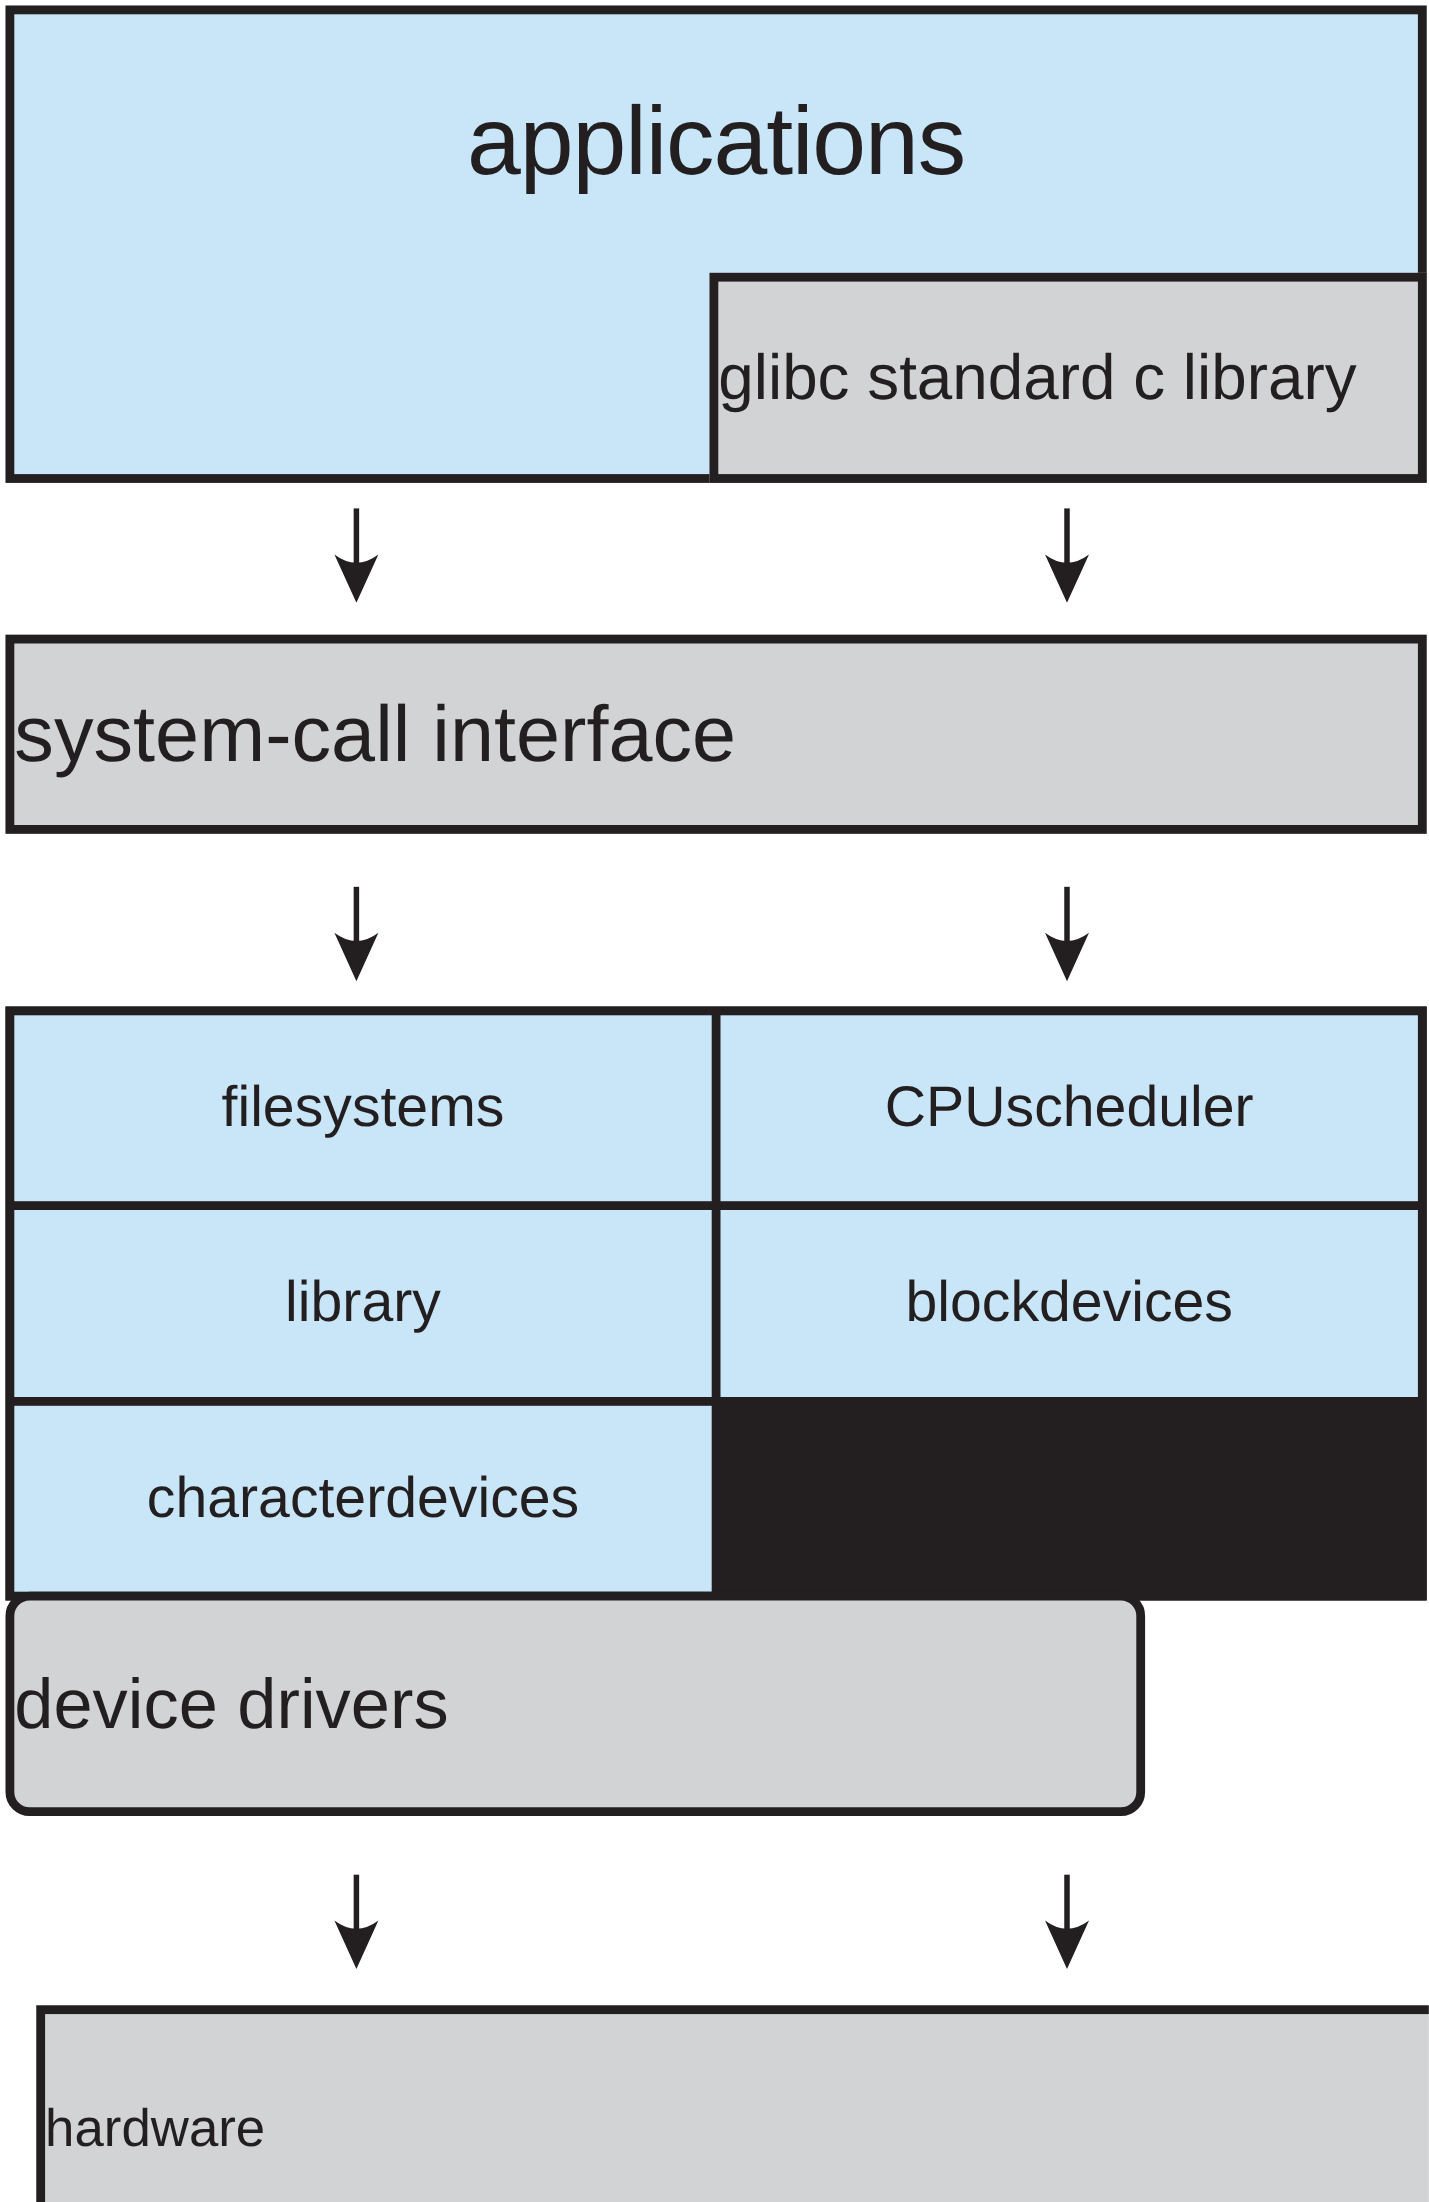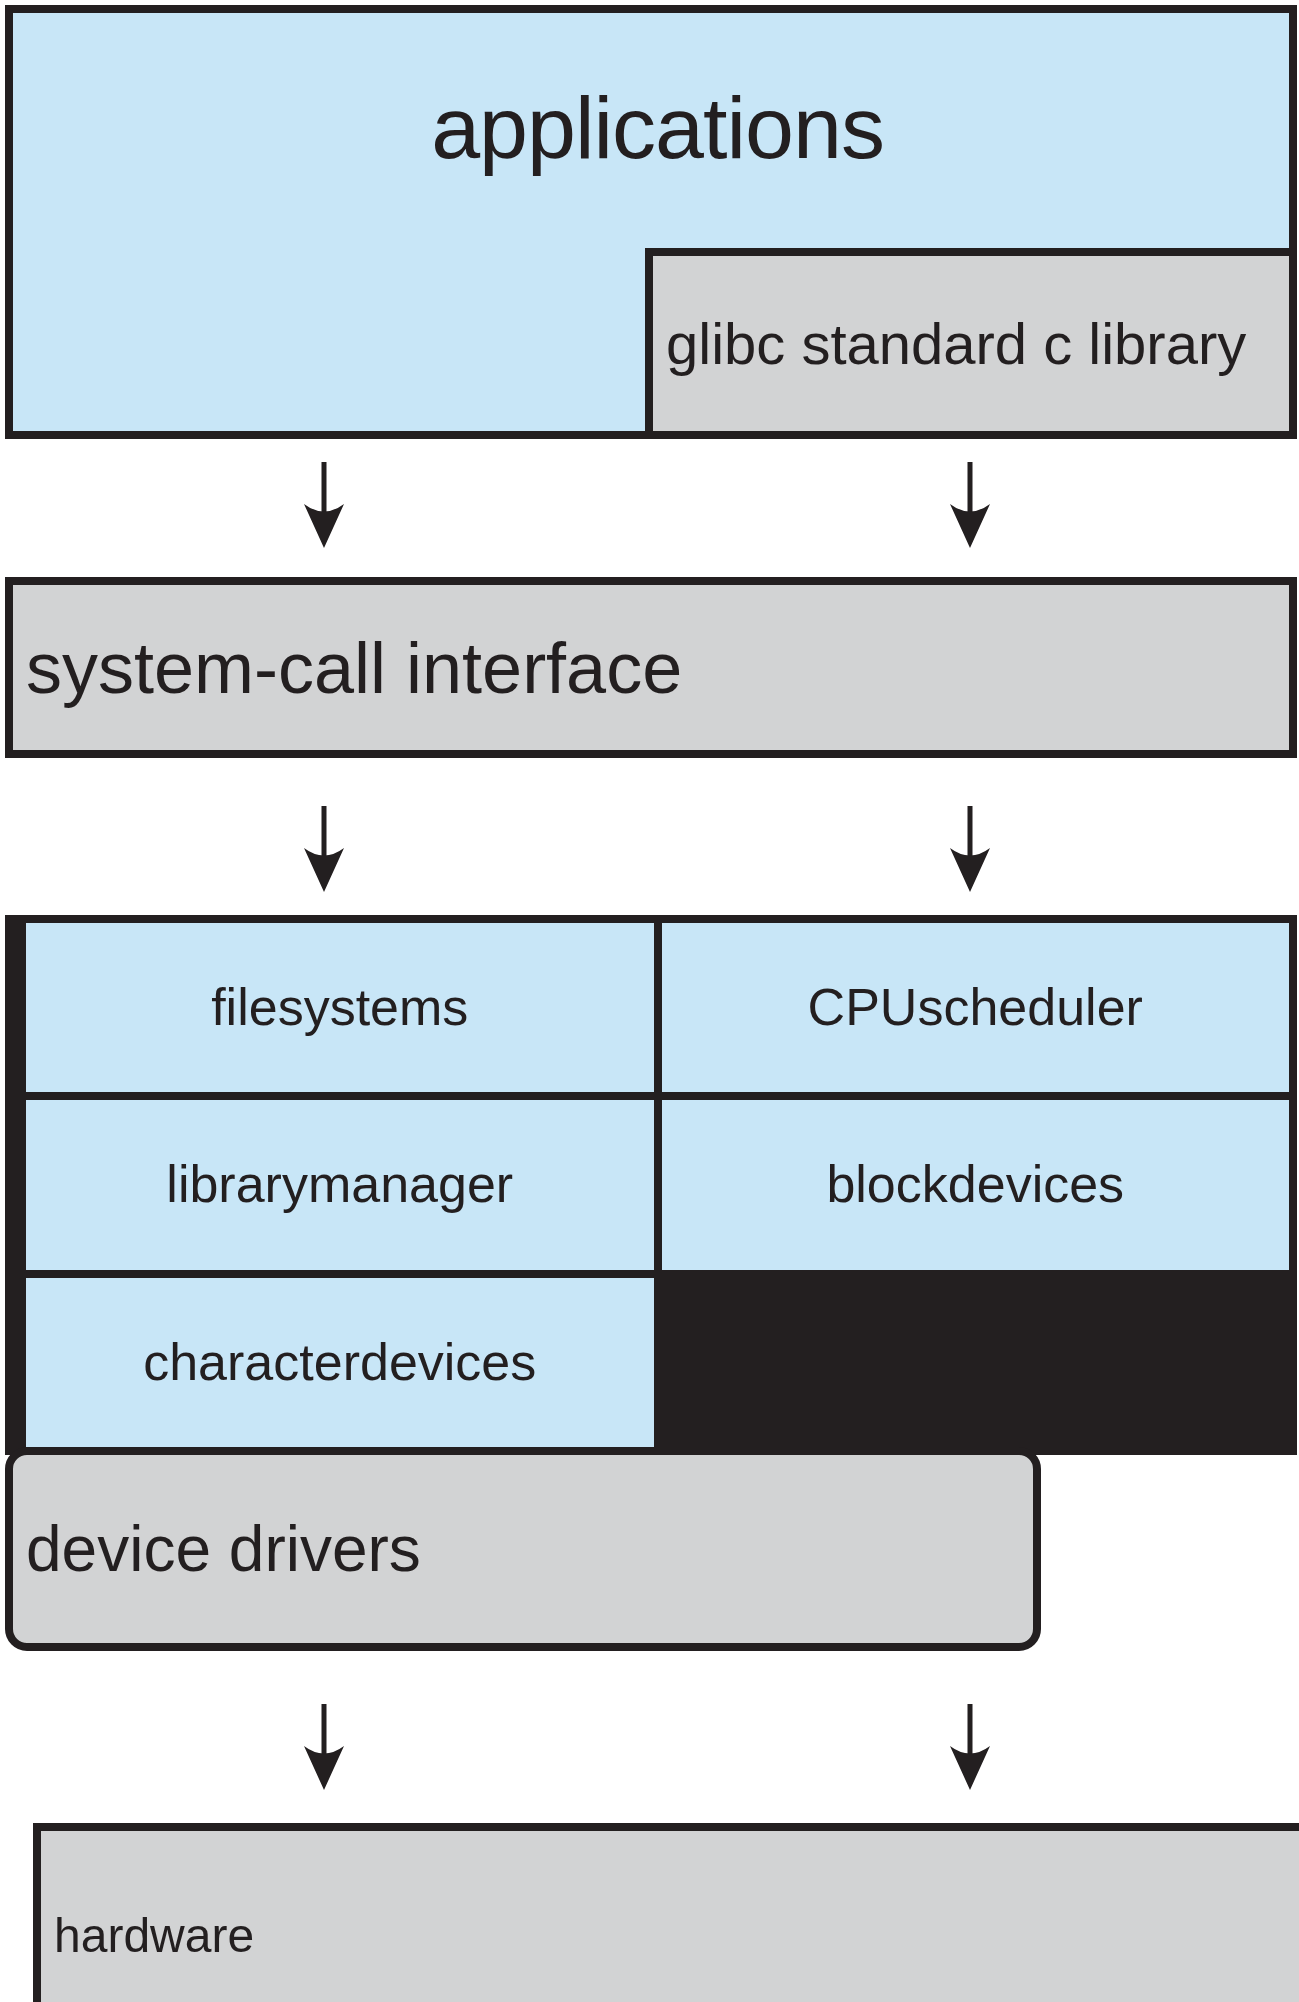--- a/index.html
+++ b/index.html
@@ -13,21 +13,20 @@
     height: 2002px;
     background: #ffffff;
     font-family: "Liberation Sans", "DejaVu Sans", sans-serif;
     color: #231f20;
     overflow: hidden;
   }
   .box {
     position: absolute;
     box-sizing: border-box;
     border: 8px solid #231f20;
-    padding-left: 13px;
   }
   .blue  { background: #c8e6f7; }
   .gray  { background: #d2d3d4; }
   .center-flex {
     display: flex;
     align-items: center;
     justify-content: flex-start;
   }
   #applications-box {
     left: 5px; top: 5px;
@@ -131,21 +130,20 @@
     <div class="kernel-cell">
       <span>file</span>
       <span>systems</span>
     </div>
     <div class="kernel-cell">
       <span>CPU</span>
       <span>scheduler</span>
     </div>
     <div class="kernel-cell">
       <span>library</span>
-      <span>manager</span>
     </div>
     <div class="kernel-cell">
       <span>block</span>
       <span>devices</span>
     </div>
     <div class="kernel-cell">
       <span>character</span>
       <span>devices</span>
     </div>
   </div>

